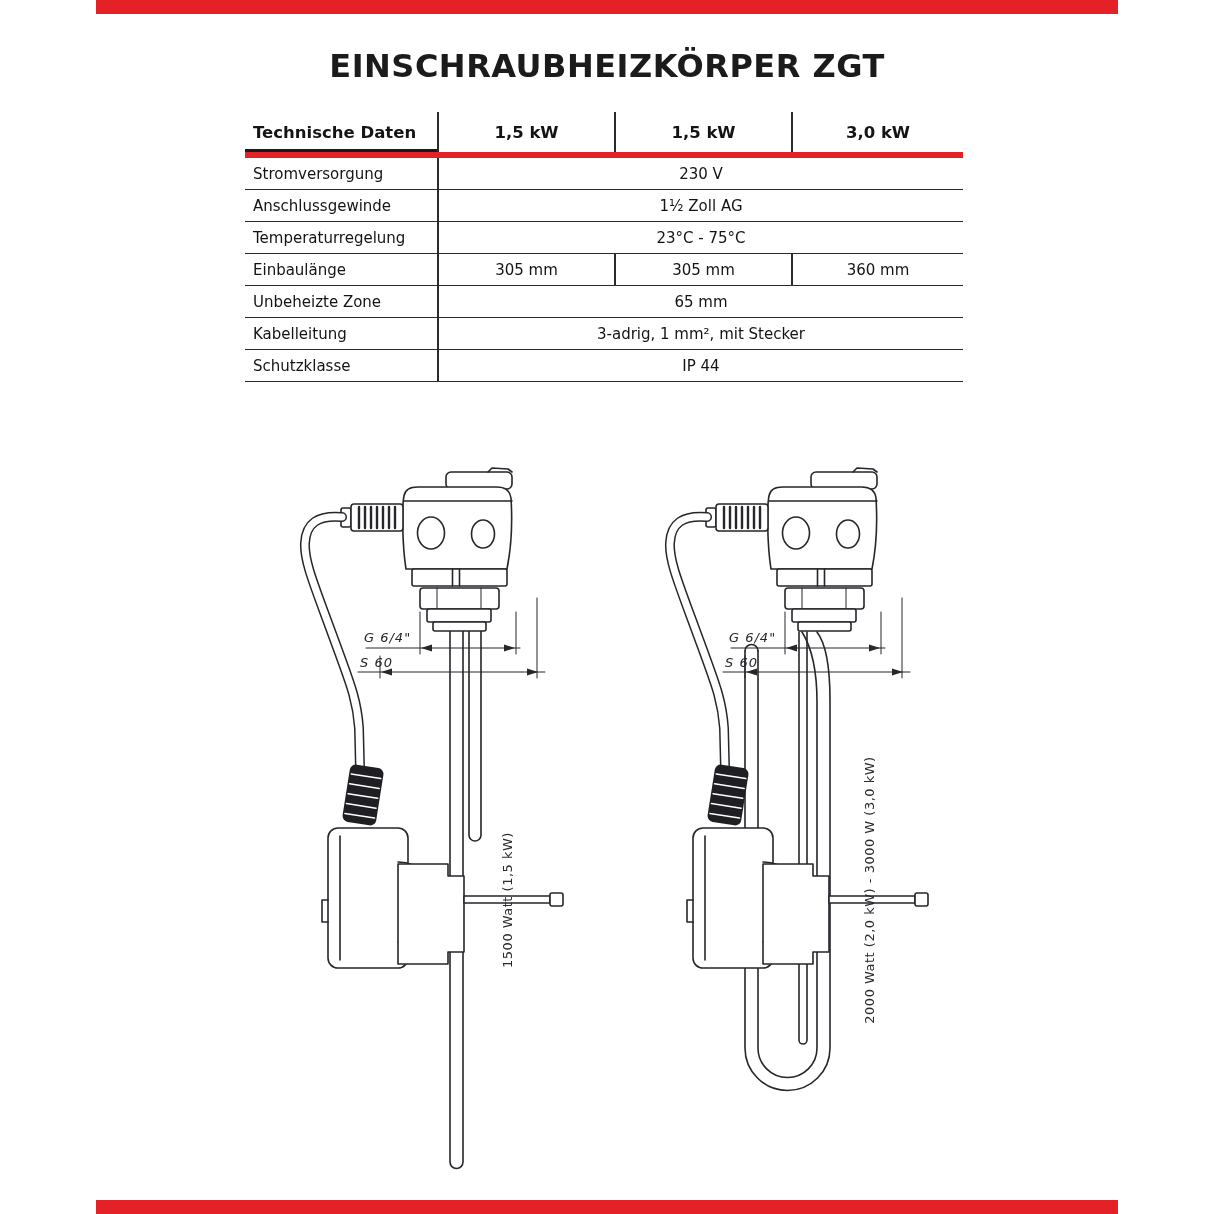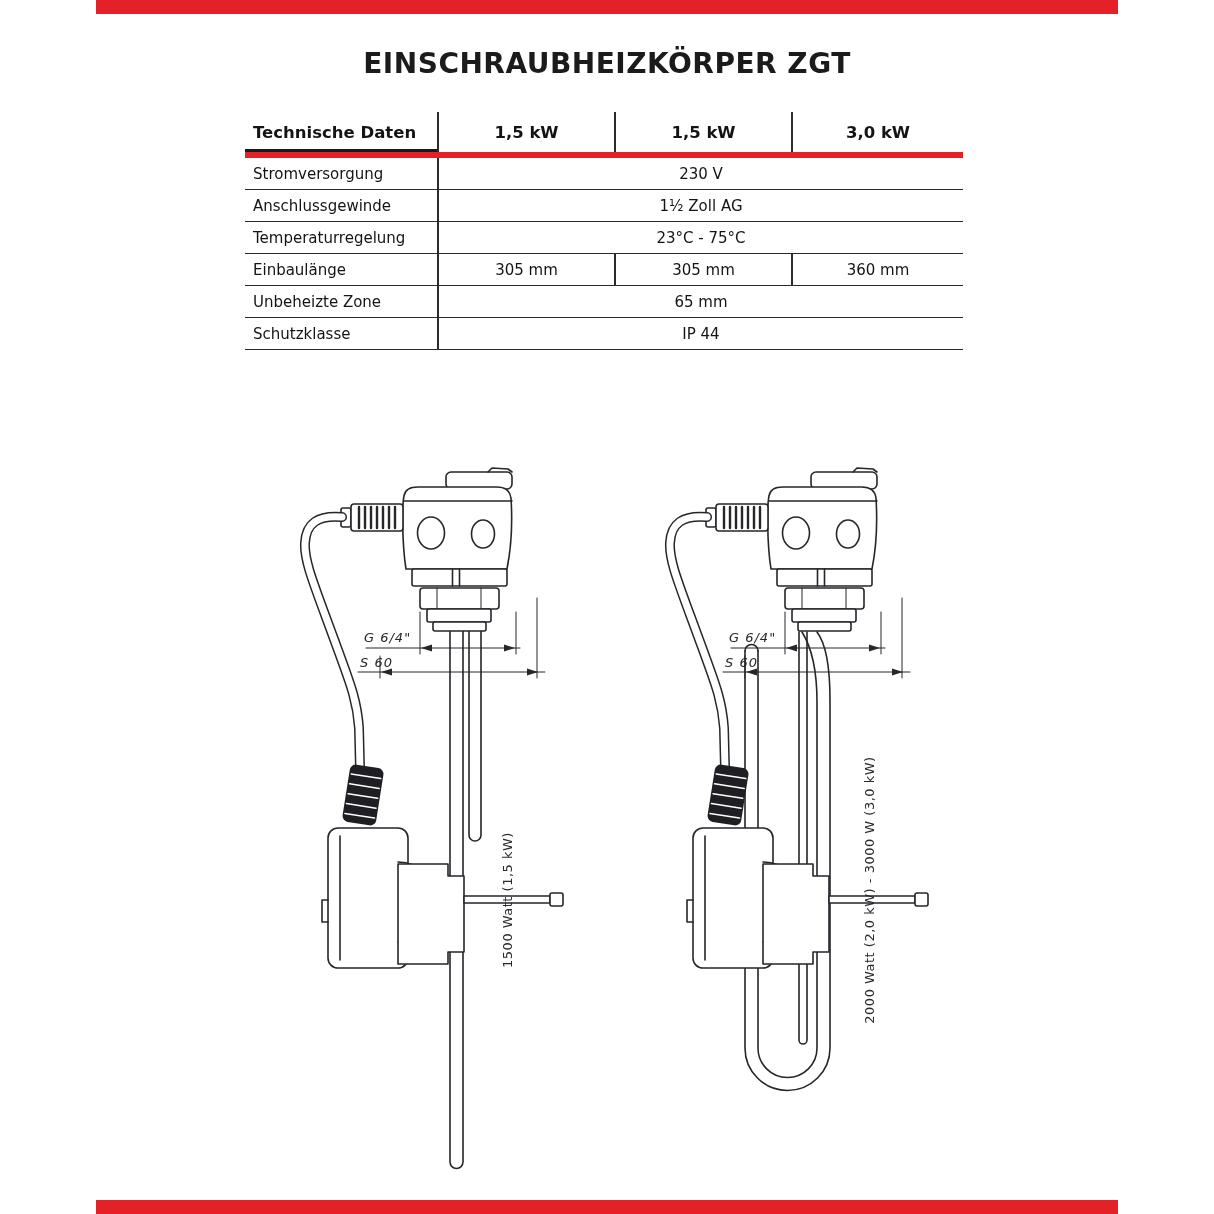--- a/index.html
+++ b/index.html
@@ -5,21 +5,21 @@
   html,body{margin:0;padding:0;background:#ffffff;}
   .page{
     position:relative;width:1214px;height:1214px;background:#ffffff;overflow:hidden;
     font-family:"DejaVu Sans",sans-serif;color:#141414;
   }
   .redbar{position:absolute;left:96px;width:1022px;height:14px;background:var(--accent,#e32127);}
   .redbar.top{top:0;}
   .redbar.bottom{top:1200px;}
   .title{
     position:absolute;top:47px;left:0;width:1214px;margin:0;text-align:center;
-    font-size:28px;font-weight:700;letter-spacing:.5px;color:#1b1b1b;
+    font-size:32px;font-weight:700;letter-spacing:.5px;color:#1b1b1b;
   }
   table.tech{
     position:absolute;left:245px;top:112px;width:718px;border-collapse:collapse;table-layout:fixed;
   }
   table.tech th,table.tech td{padding:0;vertical-align:middle;overflow:hidden;white-space:nowrap;}
   table.tech thead th{
     height:40px;font-size:16.5px;font-weight:700;text-align:center;
     border-bottom:6px solid var(--accent,#e32127);
     margin-left:31px;
   }
@@ -77,20 +77,24 @@
       </tr>
       <tr>
         <td class="lbl">Einbaulänge</td>
         <td class="val">305 mm</td>
         <td class="val">305 mm</td>
         <td class="val">360 mm</td>
       </tr>
       <tr>
         <td class="lbl">Unbeheizte Zone</td>
         <td class="val" colspan="3">65 mm</td>
+      </tr>
+      <tr>
+        <td class="lbl">Kabelleitung</td>
+        <td class="val" colspan="3">3-adrig, 1 mm², mit Stecker</td>
       </tr>
       <tr>
         <td class="lbl">Schutzklasse</td>
         <td class="val" colspan="3">IP 44</td>
       </tr>
     </tbody>
   </table>
 
   <svg style="position:absolute;left:280px;top:455px" width="300" height="745" viewBox="280 455 300 745">
     <defs>

